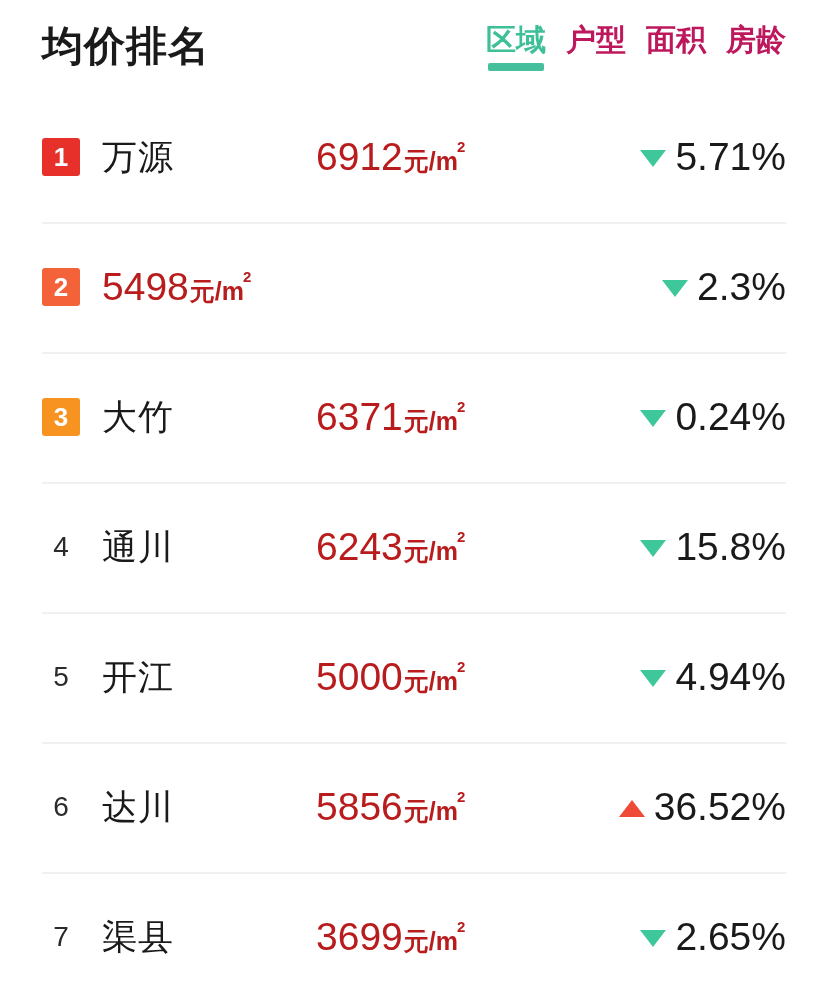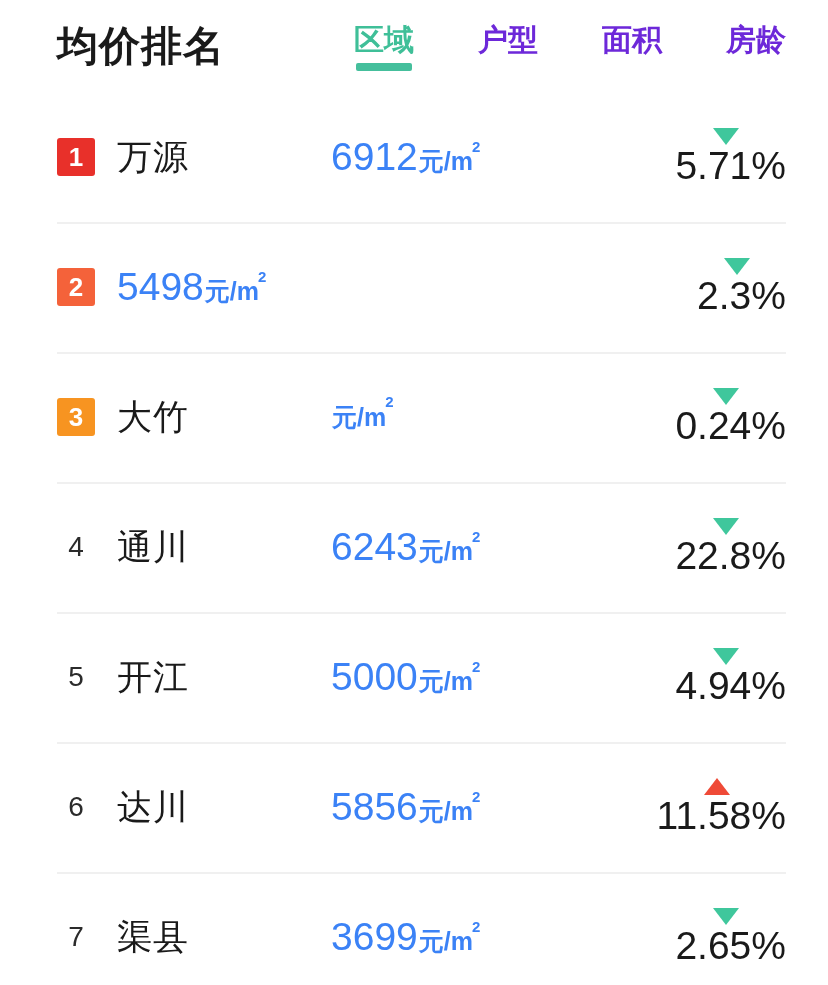--- a/index.html
+++ b/index.html
@@ -14,21 +14,20 @@
     font-family: "Liberation Sans", "DejaVu Sans", sans-serif;
     -webkit-font-smoothing: antialiased;
   }
 
   .panel {
     width: 828px;
     height: 985px;
     background: #fff;
     position: relative;
     box-sizing: border-box;
-    padding-left: 15px;
   }
 
   
   .header {
     height: 92px;
     display: flex;
     align-items: center;
     padding: 0 42px 0 42px;
     box-sizing: border-box;
   }
@@ -37,28 +36,28 @@
     font-weight: 700;
     color: #1a1a1a;
     letter-spacing: 1px;
     line-height: 1;
     white-space: nowrap;
   }
   .tabs {
     margin-left: auto;
     display: flex;
     align-items: flex-start;
-    gap: 64px;
+    gap: 20px;
     padding-top: 4px;
   }
   .tab {
     position: relative;
     font-size: 30px;
     font-weight: 700;
-    color: #6d28d9;
+    color: #be185d;
     line-height: 1;
     padding-bottom: 16px;
     white-space: nowrap;
     cursor: pointer;
   }
   .tab.active {
     color: #3fbf98;
   }
   .tab .tab-underline {
     display: none;
@@ -137,21 +136,21 @@
     color: #1a1a1a;
     letter-spacing: 1px;
     white-space: nowrap;
   }
 
   .price {
     flex: 0 0 auto;
     width: 300px;
     font-size: 39px;
     font-weight: 500;
-    color: #3b82f6;
+    color: #b91c1c;
     white-space: nowrap;
     display: flex;
     align-items: baseline;
   }
   .price-unit {
     font-size: 25px;
     font-weight: 700;
     margin-left: 1px;
     position: relative;
   }
@@ -162,21 +161,20 @@
     top: -9px;
     left: -1px;
   }
 
   .change {
     margin-left: auto;
     display: flex;
     align-items: center;
     justify-content: flex-end;
     white-space: nowrap;
-    flex-direction: column;
   }
   .tri {
     width: 0;
     height: 0;
     margin-right: 9px;
     position: relative;
     top: 1px;
   }
   .tri.down {
     border-left: 13px solid transparent;
@@ -237,39 +235,40 @@
           <span class="tri down"></span>
           <span class="change-val">2.3%</span>
         </div>
       </div>
       <div class="row">
         <div class="rank-wrap">
           <span class="rank-badge" style="background: rgb(247, 148, 33);">3</span>
         </div>
         <div class="region-name">大竹</div>
         <div class="price">
+          <span class="price-value">6371</span>
           <span class="price-unit"><span>元/m</span><span class="sup">2</span></span>
         </div>
         <div class="change">
           <span class="tri down"></span>
           <span class="change-val">0.24%</span>
         </div>
       </div>
       <div class="row">
         <div class="rank-wrap">
           <span class="rank-plain">4</span>
         </div>
         <div class="region-name">通川</div>
         <div class="price">
           <span class="price-value">6243</span>
           <span class="price-unit"><span>元/m</span><span class="sup">2</span></span>
         </div>
         <div class="change">
           <span class="tri down"></span>
-          <span class="change-val">22.8%</span>
+          <span class="change-val">15.8%</span>
         </div>
       </div>
       <div class="row">
         <div class="rank-wrap">
           <span class="rank-plain">5</span>
         </div>
         <div class="region-name">开江</div>
         <div class="price">
           <span class="price-value">5000</span>
           <span class="price-unit"><span>元/m</span><span class="sup">2</span></span>
@@ -283,21 +282,21 @@
         <div class="rank-wrap">
           <span class="rank-plain">6</span>
         </div>
         <div class="region-name">达川</div>
         <div class="price">
           <span class="price-value">5856</span>
           <span class="price-unit"><span>元/m</span><span class="sup">2</span></span>
         </div>
         <div class="change">
           <span class="tri up"></span>
-          <span class="change-val">11.58%</span>
+          <span class="change-val">36.52%</span>
         </div>
       </div>
       <div class="row">
         <div class="rank-wrap">
           <span class="rank-plain">7</span>
         </div>
         <div class="region-name">渠县</div>
         <div class="price">
           <span class="price-value">3699</span>
           <span class="price-unit"><span>元/m</span><span class="sup">2</span></span>

